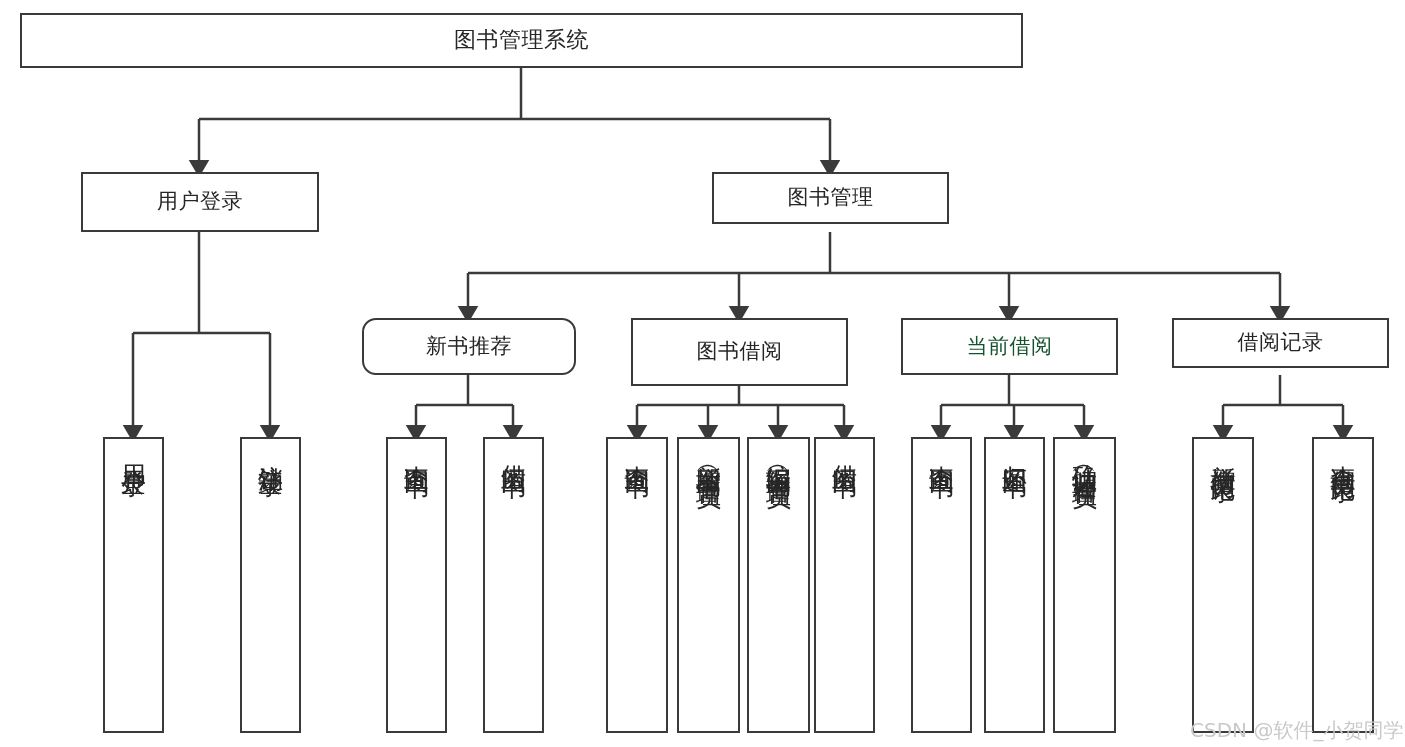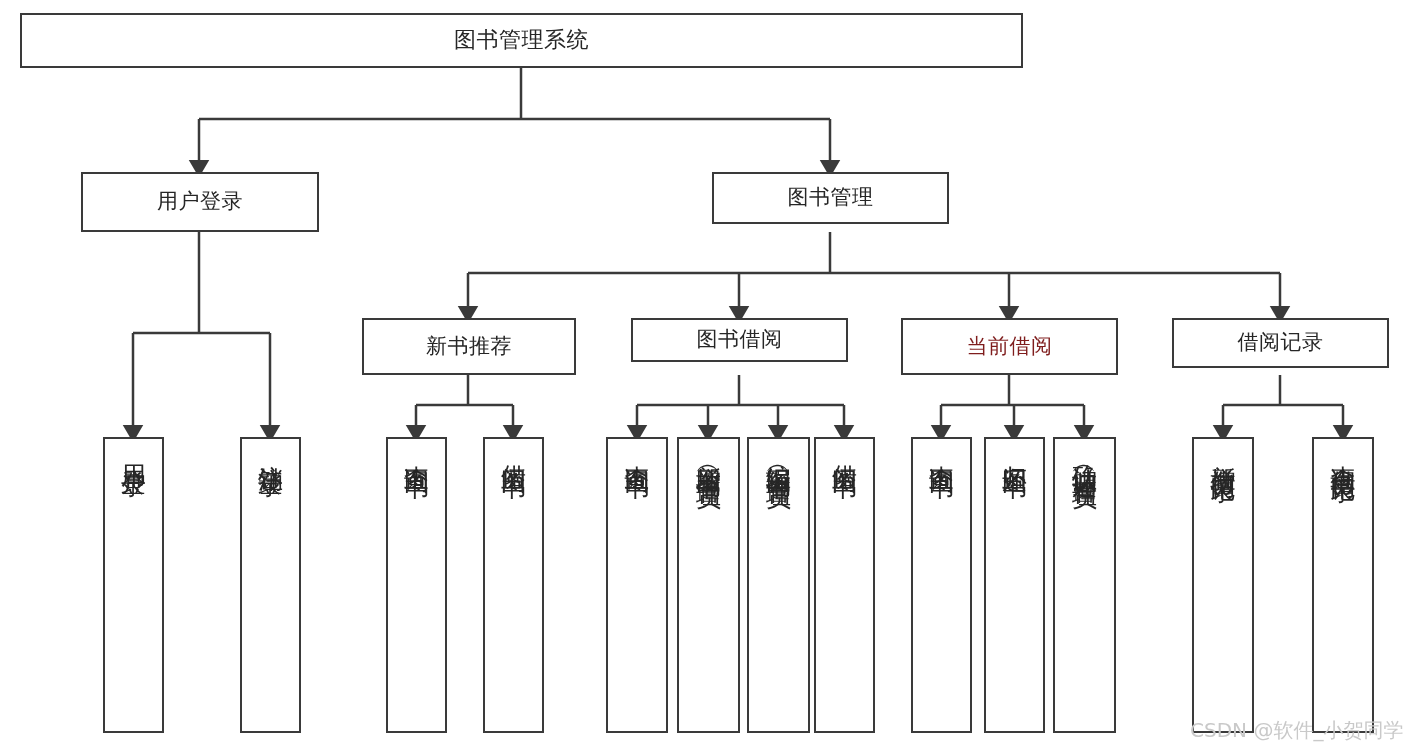--- a/index.html
+++ b/index.html
@@ -146,27 +146,27 @@
     <span class="label">图书管理系统</span>
   </div>
 
   <div class="node horiz" id="node-l2-0" style="left: 81px; top: 172px; width: 238px; height: 60px; border-color: rgb(58, 58, 58); color: rgb(38, 38, 38);">
     <span class="label">用户登录</span>
   </div>
   <div class="node horiz" id="node-l2-1" style="left: 712px; top: 172px; width: 237px; height: 52px; border-color: rgb(58, 58, 58); color: rgb(38, 38, 38);">
     <span class="label">图书管理</span>
   </div>
 
-  <div class="node horiz" id="node-l3-0" style="left: 362px; top: 318px; width: 214px; height: 57px; border-color: rgb(58, 58, 58); color: rgb(38, 38, 38);">
+  <div class="node horiz" id="node-l3-0" style="left: 362px; top: 318px; width: 214px; height: 57px; border-color: rgb(58, 58, 58); color: rgb(38, 38, 38); border-radius: 14px;">
     <span class="label">新书推荐</span>
   </div>
-  <div class="node horiz" id="node-l3-1" style="left: 631px; top: 318px; width: 217px; height: 44px; border-color: rgb(58, 58, 58); color: rgb(38, 38, 38);">
+  <div class="node horiz" id="node-l3-1" style="left: 631px; top: 318px; width: 217px; height: 68px; border-color: rgb(58, 58, 58); color: rgb(38, 38, 38);">
     <span class="label">图书借阅</span>
   </div>
-  <div class="node horiz" id="node-l3-2" style="left: 901px; top: 318px; width: 217px; height: 57px; border-color: rgb(58, 58, 58); color: #7f1d1d;">
+  <div class="node horiz" id="node-l3-2" style="left: 901px; top: 318px; width: 217px; height: 57px; border-color: rgb(58, 58, 58); color: #14532d;">
     <span class="label">当前借阅</span>
   </div>
   <div class="node horiz" id="node-l3-3" style="left: 1172px; top: 318px; width: 217px; height: 50px; border-color: rgb(58, 58, 58); color: rgb(38, 38, 38);">
     <span class="label">借阅记录</span>
   </div>
 
   <div class="node vert" id="node-leaf-0" style="left: 103px; top: 437px; width: 61px; height: 296px; border-color: rgb(58, 58, 58); color: rgb(38, 38, 38);">
     <span class="label">用户登录</span>
   </div>
   <div class="node vert" id="node-leaf-1" style="left: 240px; top: 437px; width: 61px; height: 296px; border-color: rgb(58, 58, 58); color: rgb(38, 38, 38);">

